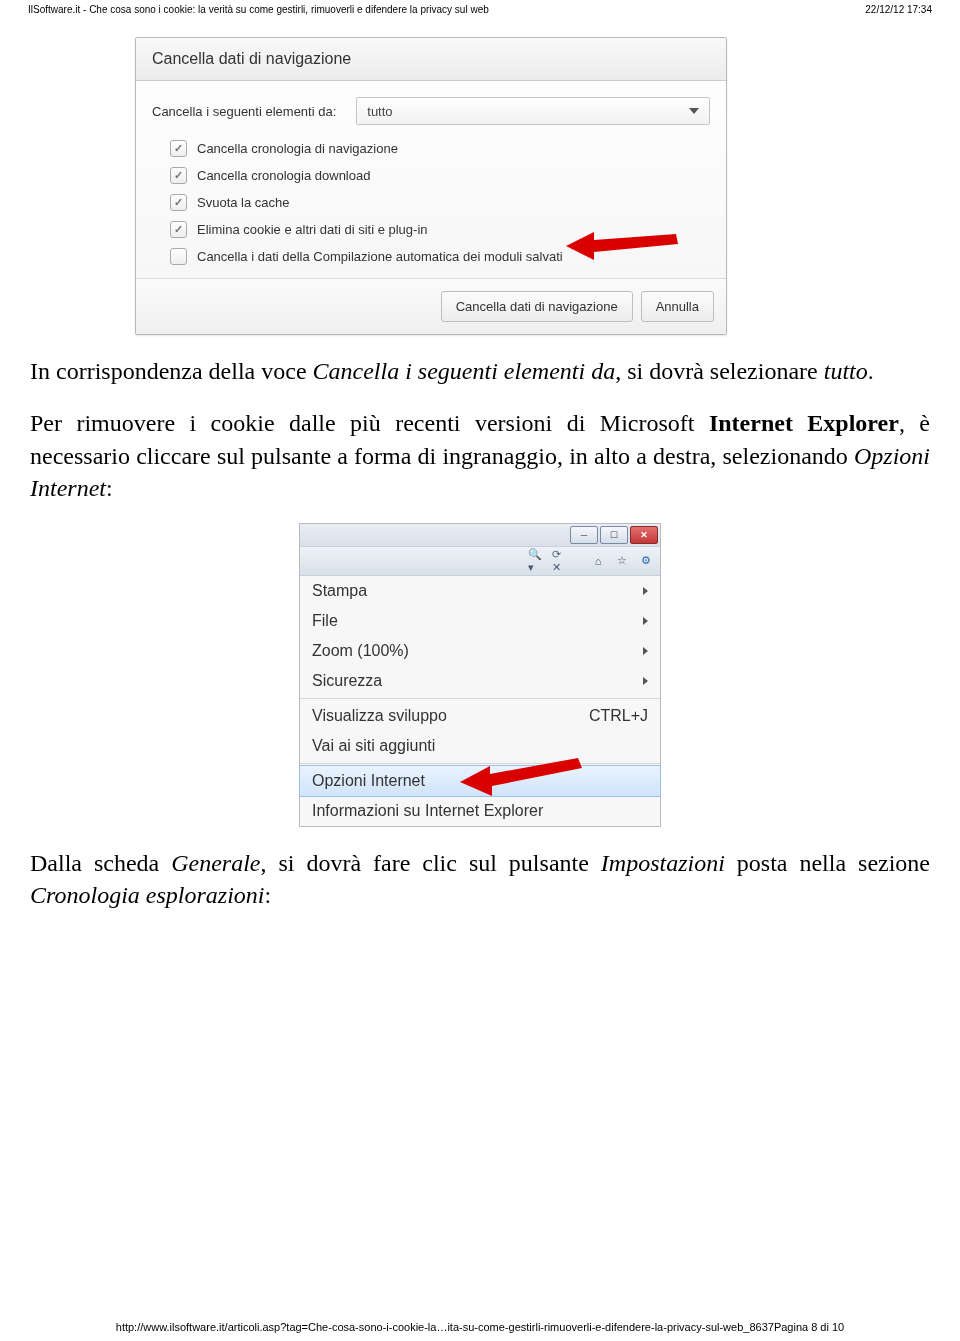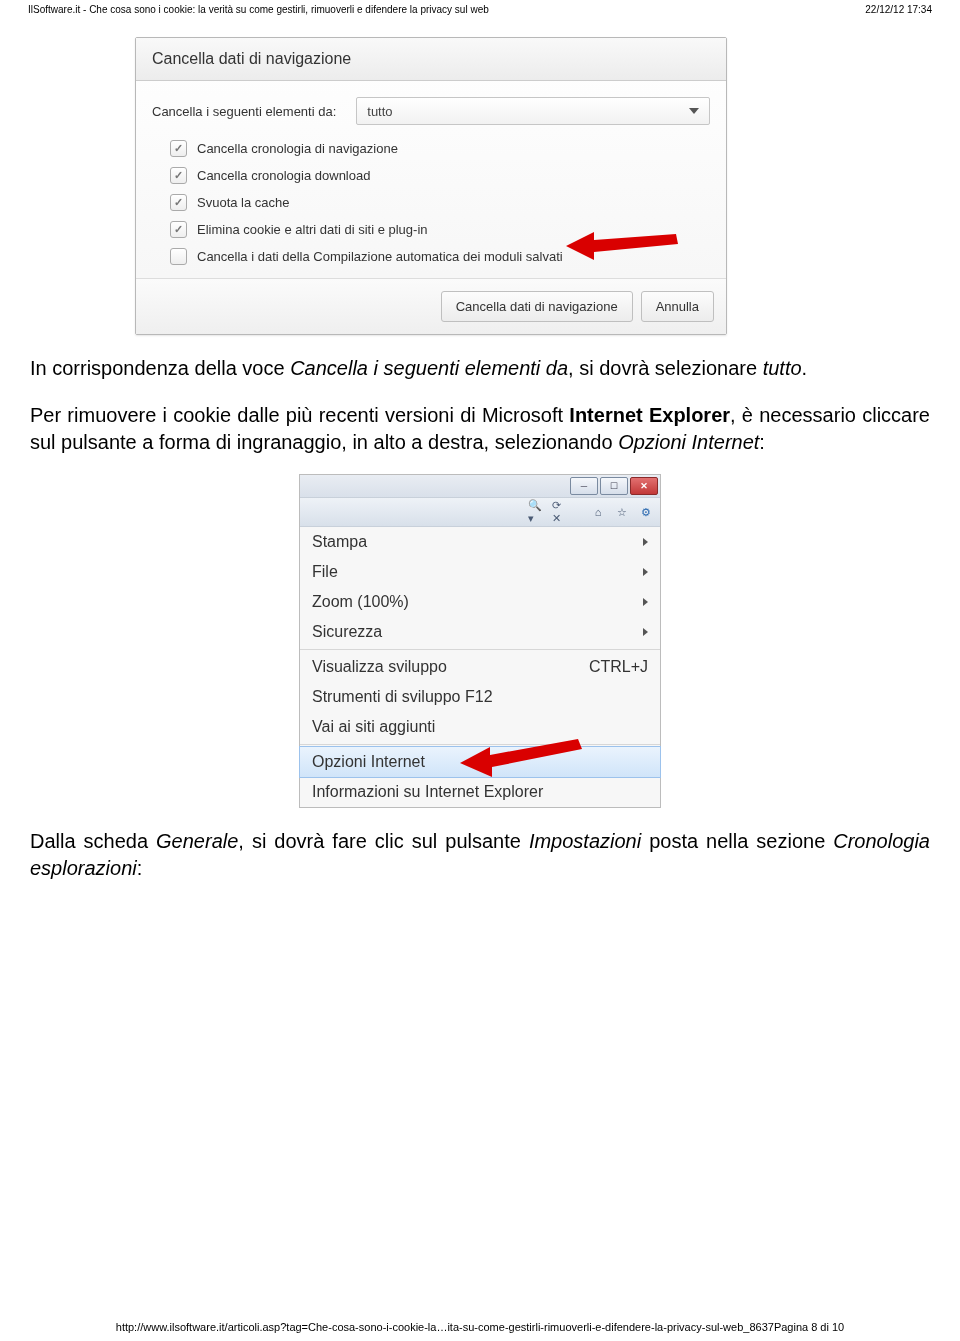--- a/index.html
+++ b/index.html
@@ -9,21 +9,21 @@
 .dlg-body{padding:16px 16px 8px;font-size:13px;color:#333}
 .row1{display:flex;align-items:center;gap:20px;margin-bottom:10px}
 .sel{flex:1;border:1px solid #c6c6c6;border-radius:2px;background:linear-gradient(#fff,#f2f2f2);height:26px;display:flex;align-items:center;justify-content:space-between;padding:0 10px;color:#444}
 .caret{width:0;height:0;border-left:5px solid transparent;border-right:5px solid transparent;border-top:6px solid #555}
 .chk{display:flex;align-items:center;gap:10px;padding:5px 0 5px 18px}
 .cb{width:15px;height:15px;border:1px solid #aaa;border-radius:3px;background:linear-gradient(#fff,#eee);display:flex;align-items:center;justify-content:center;color:#777;font-size:11px;font-weight:bold}
 .arrow1{position:absolute;left:430px;top:145px;pointer-events:none}
 .dlg-body{position:relative}
 .dlg-ft{border-top:1px solid #ddd;display:flex;justify-content:flex-end;gap:8px;padding:12px;background:linear-gradient(#fbfbfb,#efefef)}
 .btn{border:1px solid #bfbfbf;border-radius:3px;background:linear-gradient(#fcfcfc,#ececec);padding:7px 14px;font-size:13px;color:#333}
-.article{font-family:Liberation Sans, sans-serif;font-size:20px;line-height:1.35;padding:20px 30px 0;text-align:justify}
+.article{font-family:Liberation Serif, serif;font-size:24px;line-height:1.35;padding:20px 30px 0;text-align:justify}
 em{font-style:italic}
 .ie{margin:18px auto 0;width:360px;border:1px solid #bcbcbc}
 .ie-top{height:22px;background:linear-gradient(#e9edf3,#d9e0ea);display:flex;justify-content:flex-end;align-items:center;gap:2px;padding-right:2px}
 .wb{width:26px;height:16px;border:1px solid #7a8aa0;background:linear-gradient(#f5f7fb,#d6deea);border-radius:2px;display:flex;align-items:center;justify-content:center;font-size:9px;color:#445}
 .wb.red{background:linear-gradient(#e27070,#c23838);border-color:#8a2a2a;color:#fff;font-weight:bold}
 .ie-bar{height:28px;background:linear-gradient(#eef2f7,#d8e0ea);border-top:1px solid #c8d0da;border-bottom:1px solid #c8d0da;display:flex;justify-content:flex-end;align-items:center;padding-right:6px;gap:8px;color:#4a5a74;font-size:11px}
 .ie-ic{width:16px;height:16px;display:flex;align-items:center;justify-content:center}
 .menu{background:#f7f7f7}
 .mi{padding:6px 12px;font-size:16px;color:#333;display:flex;justify-content:space-between;align-items:center}
 .mi .tri{width:0;height:0;border-top:4px solid transparent;border-bottom:4px solid transparent;border-left:5px solid #555}
@@ -117,23 +117,20 @@
 <div class="mi">
         <span>Sicurezza</span>
         <span class="tri"></span>
       </div>
 <div class="sep"></div>
 <div class="mi">
         <span>Visualizza sviluppo</span>
         <span>CTRL+J</span>
       </div>
 <div class="mi">
-        <span>Strumenti di sviluppo F12</span>
-      </div>
-<div class="mi">
         <span>Vai ai siti aggiunti</span>
       </div>
 <div class="sep"></div>
 <div class="mi hl">
 <span>Opzioni Internet</span>
 <svg class="arrow2" width="130" height="42">
           <polygon points="0,26 30,10 30,18 118,2 122,12 32,30 32,40" fill="#d90000"></polygon>
         </svg>
 </div>
 <div class="mi">

